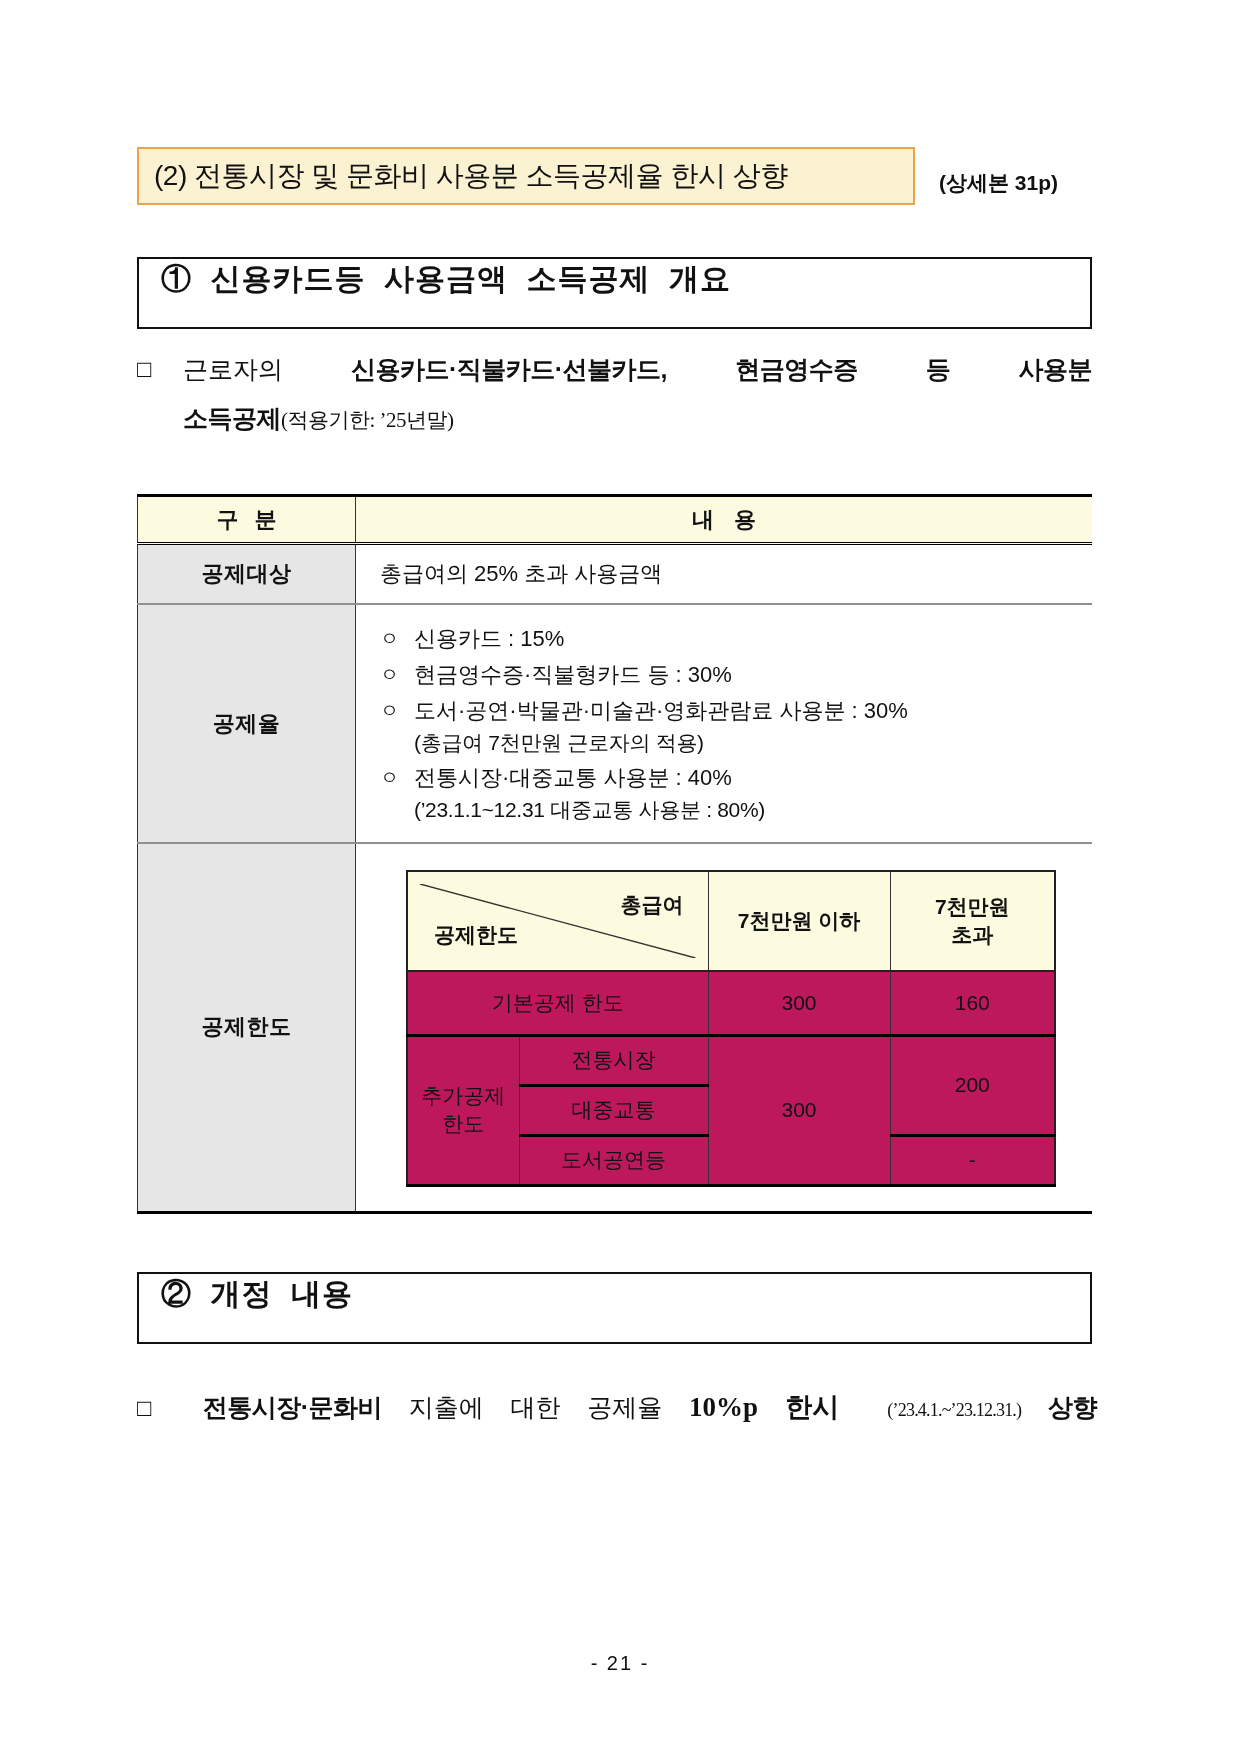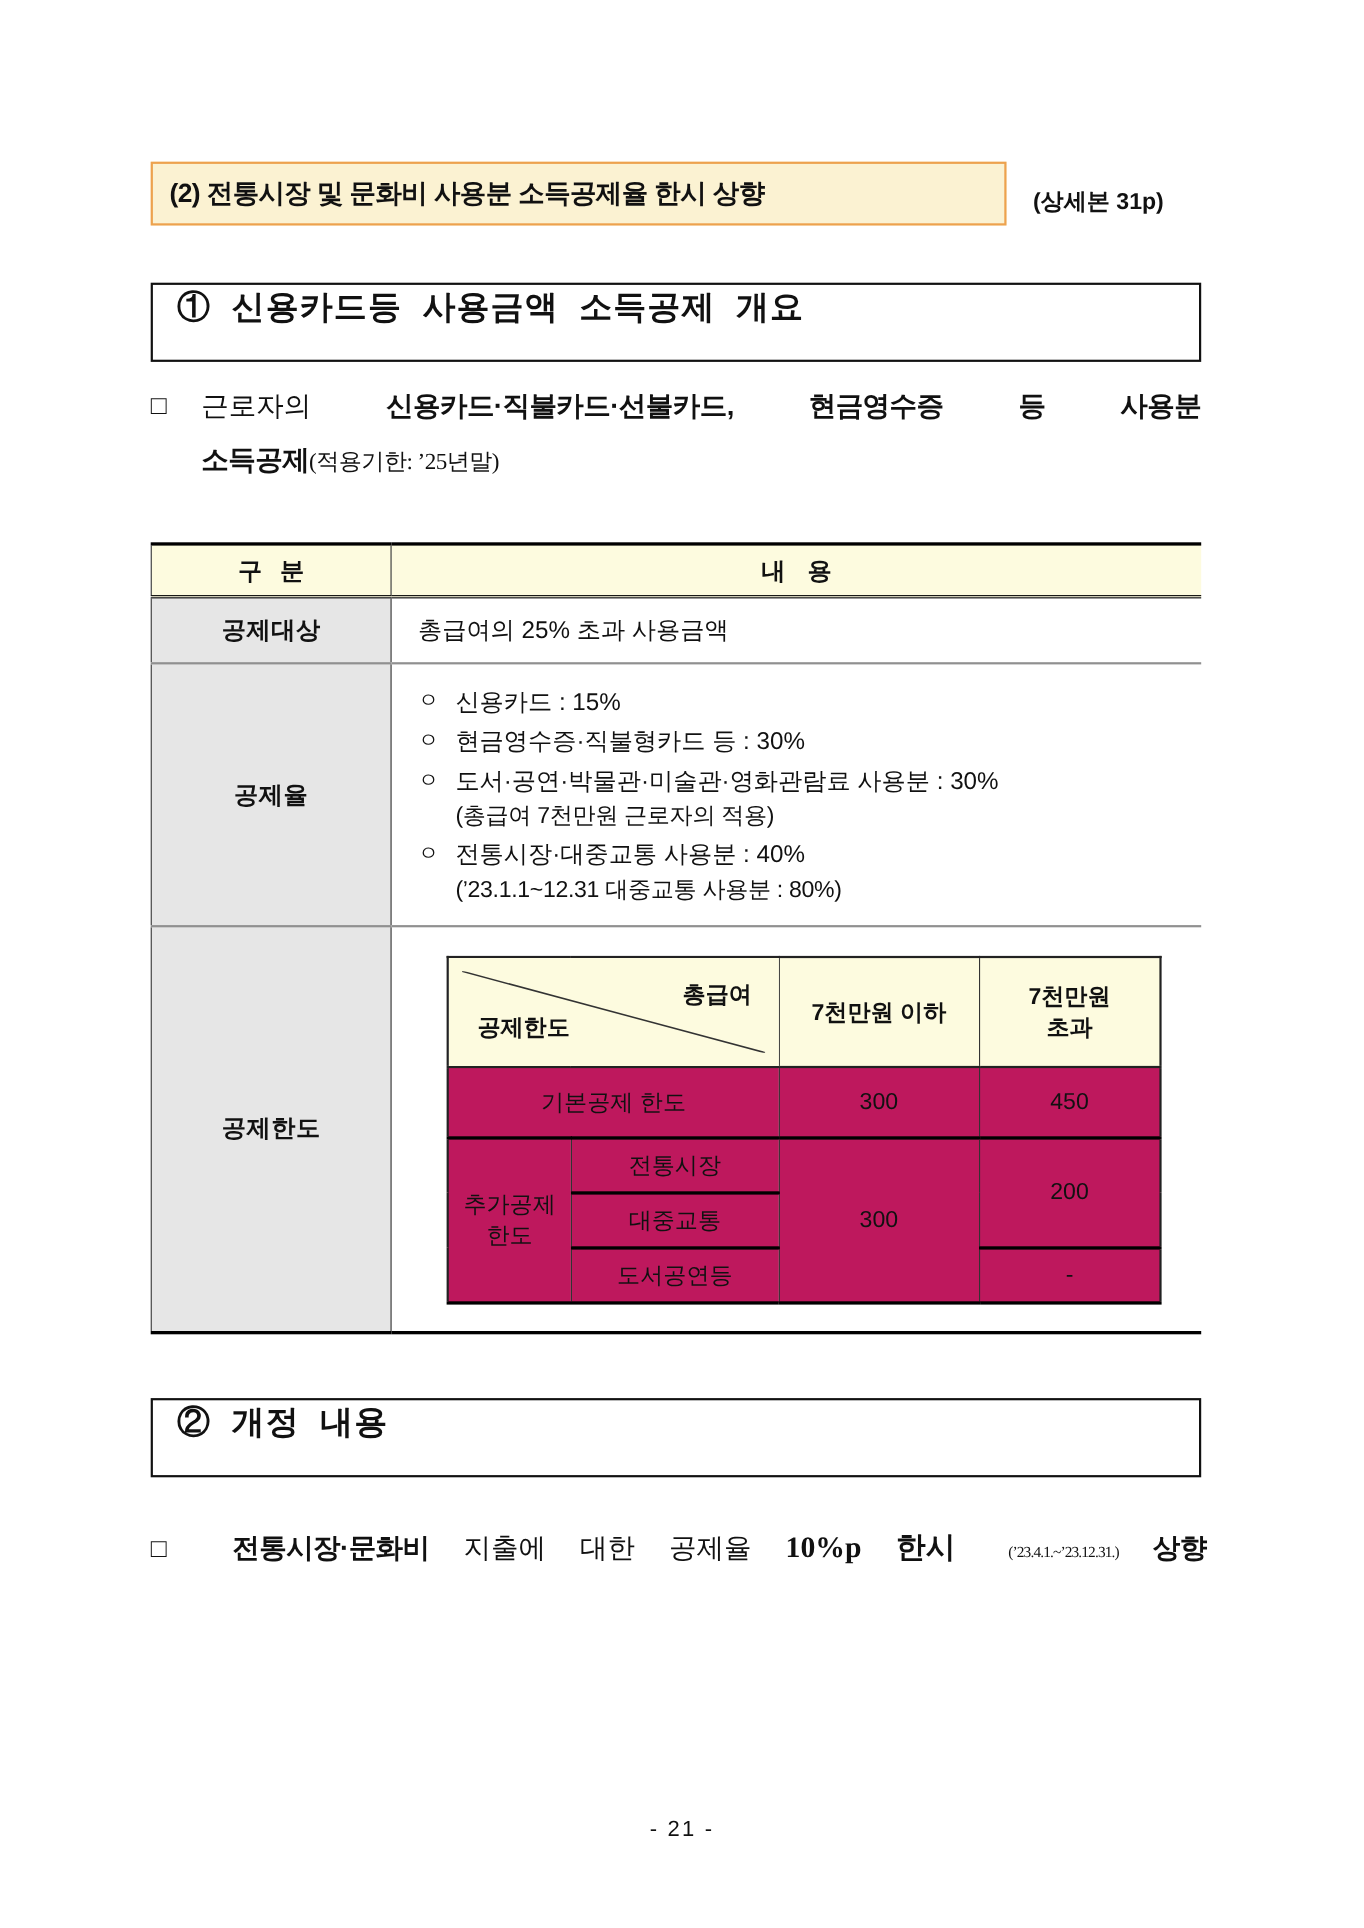--- a/index.html
+++ b/index.html
@@ -16,21 +16,21 @@
   }
 
   
   .title-row{margin-left:137px;display:flex;align-items:flex-end;gap:24px;}
   .title-box{
     box-sizing:border-box;width:778px;height:58px;
     background:var(--title-box-bg,#FBF2D2);
     border:2px solid var(--title-box-border,#EDA24E);
     display:flex;align-items:center;padding:0 15px;
   }
-  .title-box .t{font-size:24px;font-weight:bold;letter-spacing:-0.5px;white-space:nowrap;}
+  .title-box .t{font-size:28px;font-weight:normal;letter-spacing:-0.5px;white-space:nowrap;}
   .side-note{font-size:21px;font-weight:bold;padding-bottom:8px;white-space:nowrap;}
 
   
   .heading-box{
     box-sizing:border-box;
     margin:52px 0 0 137px;width:955px;height:72px;
     border:2px solid #111;
     display:flex;align-items:flex-start;padding-left:22px;
     font-family:"Liberation Serif","DejaVu Serif",serif;
     font-size:30px;font-weight:bold;word-spacing:10px;letter-spacing:1px;
@@ -97,21 +97,21 @@
 
   
   .para2{
     margin:40px 0 0 137px;width:960px;
     font-family:"Liberation Serif","DejaVu Serif",serif;
     font-size:25px;line-height:46px;
     text-align:justify;text-align-last:justify;
   }
   .para2 .sq2{font-size:24px;margin-right:4px;}
   .para2 .bold-serif{font-weight:bold;font-size:27px;font-family:"Liberation Serif","DejaVu Serif",serif;}
-  .para2 .note2{font-size:14px;letter-spacing:-0.8px;margin-left:48px;}
+  .para2 .note2{font-size:18px;letter-spacing:-0.8px;margin-left:48px;}
 
   
   .pagenum{position:absolute;top:1652px;left:0;width:100%;text-align:center;font-size:20px;letter-spacing:2px;}
 </style>
 </head>
 <body>
 
 <div class="page">
 
   <div class="title-row">
@@ -205,21 +205,21 @@
                 <span class="bl-lab">공제한도</span>
               </div>
             </td>
             <td>7천만원 이하</td>
             <td class="pre">7천만원
 초과</td>
           </tr>
           <tr class="basic">
             <td colspan="2">기본공제 한도</td>
             <td class="num">300</td>
-            <td class="num">450</td>
+            <td class="num">160</td>
           </tr>
           <tr class="small">
             <td rowspan="3" class="pre">추가공제
 한도</td>
             <td>전통시장</td>
             <td rowspan="3" class="num">300</td>
             <td rowspan="2" class="num">200</td>
           </tr>
           <tr class="small">
             <td>대중교통</td>

